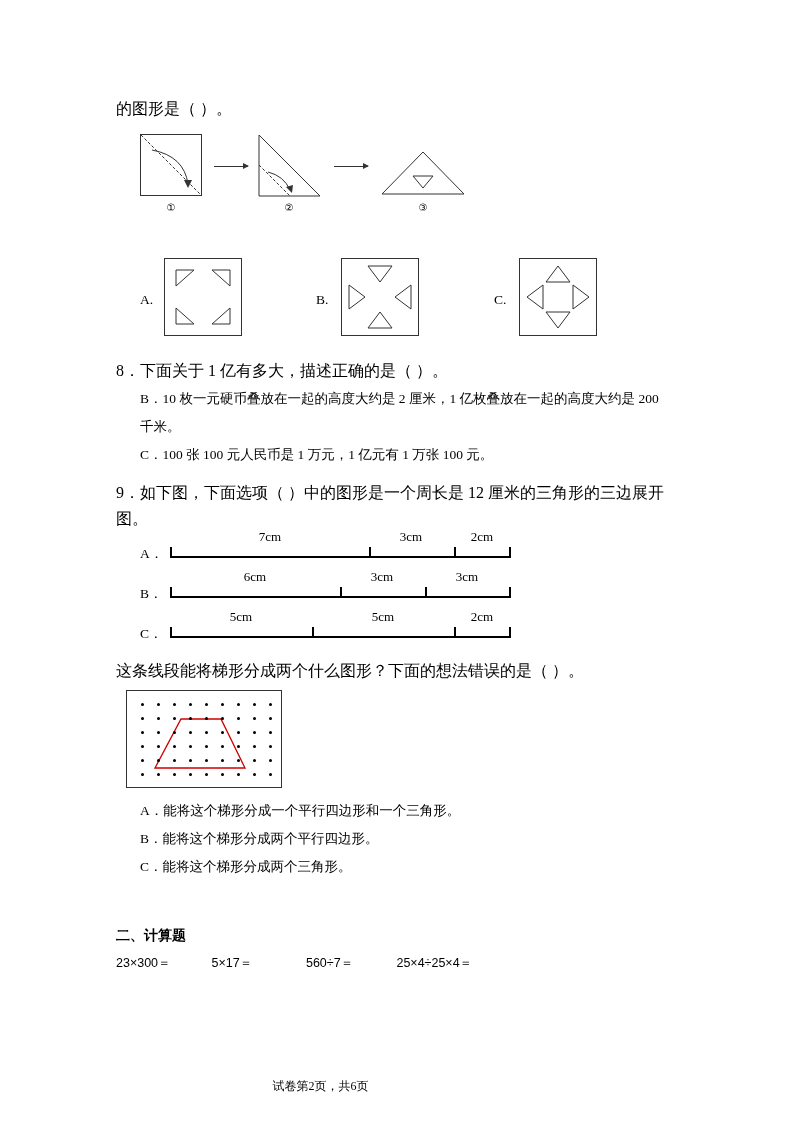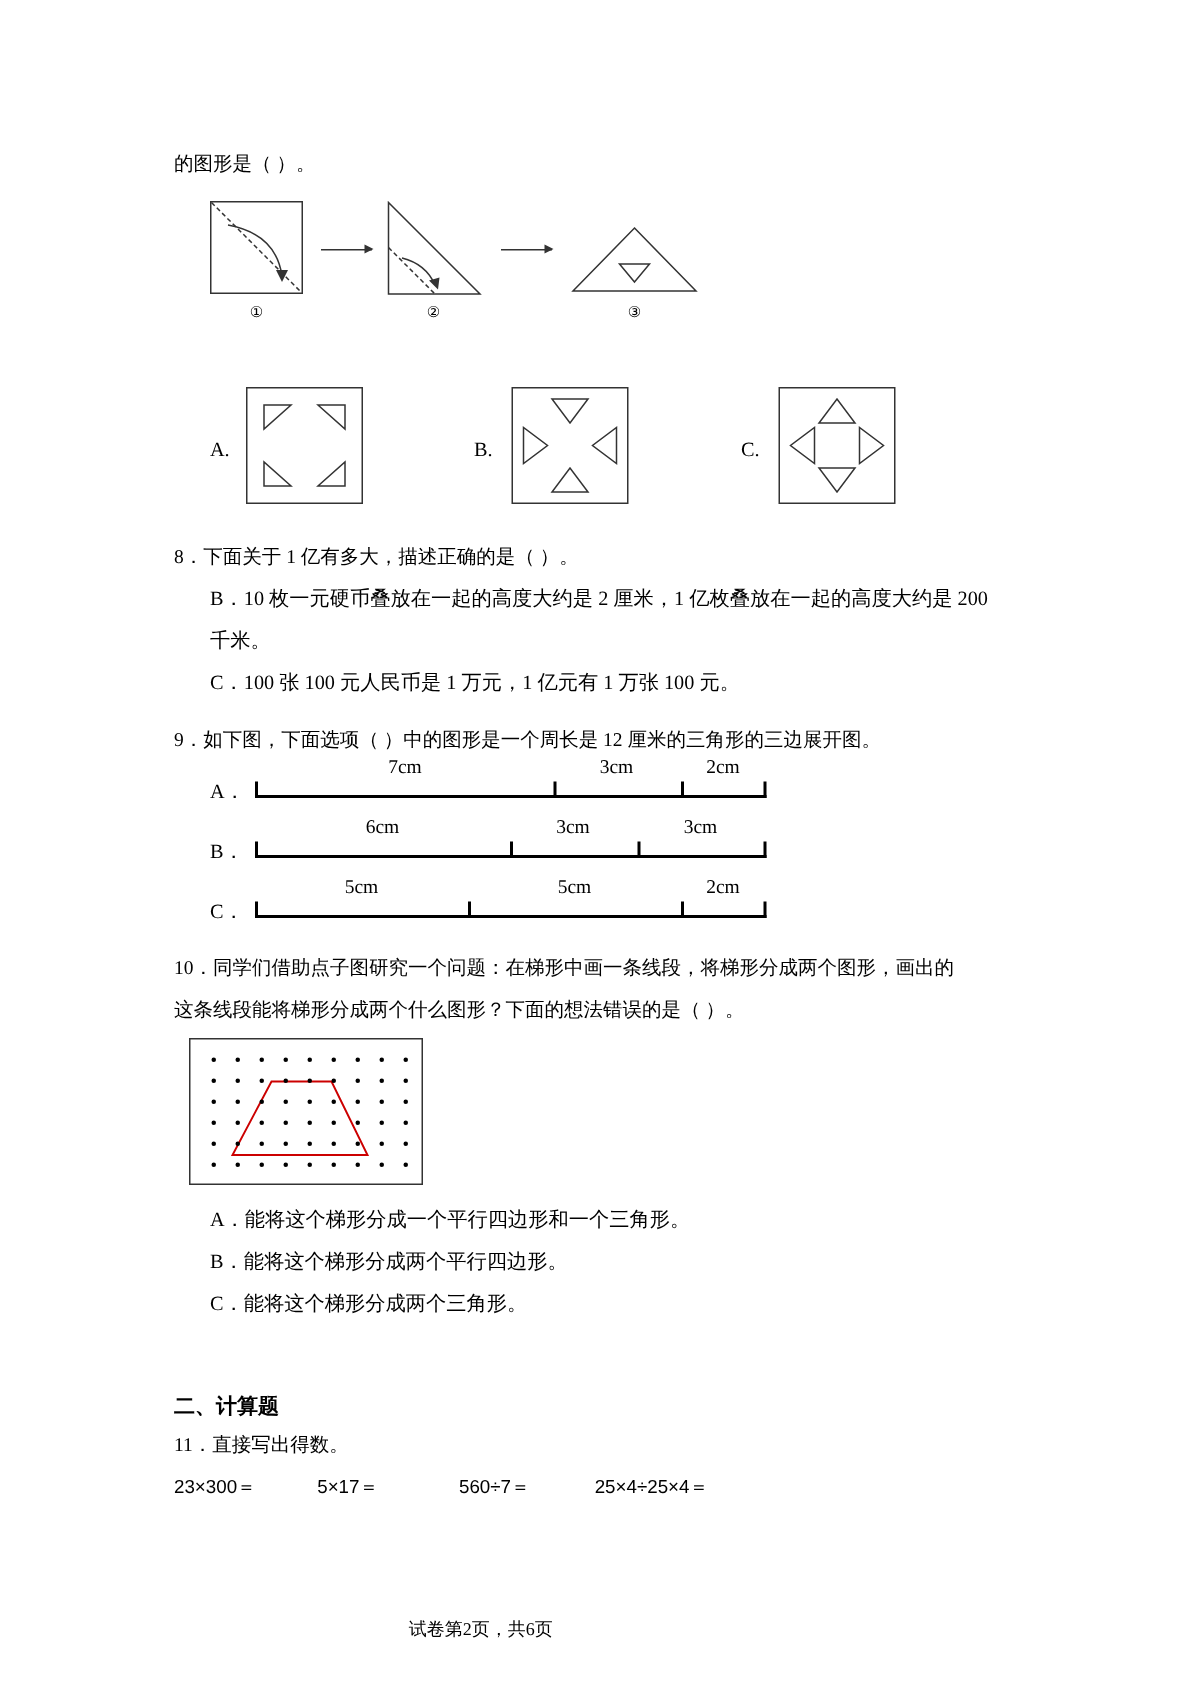--- a/index.html
+++ b/index.html
@@ -16,21 +16,21 @@
     left:0;top:0;
     width:793px;height:1122px;
   }
   .content{
     position:absolute;
     left:116px;
     top:96px;
     width:562px;
   }
   .q-line{
-    font-size:13px;
+    font-size:16px;
     line-height:26px;
     margin:0 0 2px 0;
   }
   .opt{
     font-size:13.5px;
     line-height:26px;
     margin:0 0 2px 0;
     padding-left:24px;
   }
   .spacer-6{height:6px;}
@@ -276,23 +276,20 @@
         <div class="tick" style="left:284px;"></div>
         <div class="tick" style="left:339px;"></div>
         <div class="seg-label" style="left:71px;">5cm</div>
         <div class="seg-label" style="left:213px;">5cm</div>
         <div class="seg-label" style="left:312px;">2cm</div>
       </div>
     </div>
 
     <div class="spacer-6"></div>
 
-    <p class="q-line">
-      <span>10．</span><span>同学们借助点子图研究一个问题：在梯形中画一条线段，将梯形分成两个图形，画出的</span>
-    </p>
     <p class="q-line">这条线段能将梯形分成两个什么图形？下面的想法错误的是（     ）。</p>
 
     <div class="dotbox" id="dotgrid">
       <svg style="position:absolute;left:0;top:0;" width="156" height="98">
         <polygon points="28,77 118,77 94,28 54,28" fill="none" stroke="#cc0000" stroke-width="1.3"></polygon>
       </svg>
     <div class="dot" style="left: 14px; top: 12px;"></div>
         <div class="dot" style="left: 30px; top: 12px;"></div>
         <div class="dot" style="left: 46px; top: 12px;"></div>
         <div class="dot" style="left: 62px; top: 12px;"></div>
@@ -350,23 +347,20 @@
 
     <div class="spacer-10"></div>
 
     <p class="opt">A．能将这个梯形分成一个平行四边形和一个三角形。</p>
     <p class="opt">B．能将这个梯形分成两个平行四边形。</p>
     <p class="opt">C．能将这个梯形分成两个三角形。</p>
 
     <div style="height:40px"></div>
 
     <p class="sec-head">二、计算题</p>
-    <p class="q-line">
-      <span>11．</span><span>直接写出得数。</span>
-    </p>
     <p class="calc-row">
       <span style="width:92px;">23×300＝</span>
       <span style="width:91px;">5×17＝</span>
       <span style="width:87px;">560÷7＝</span>
       <span>25×4÷25×4＝</span>
     </p>
 
   </div>
 
   <div class="footer">试卷第2页，共6页</div>

